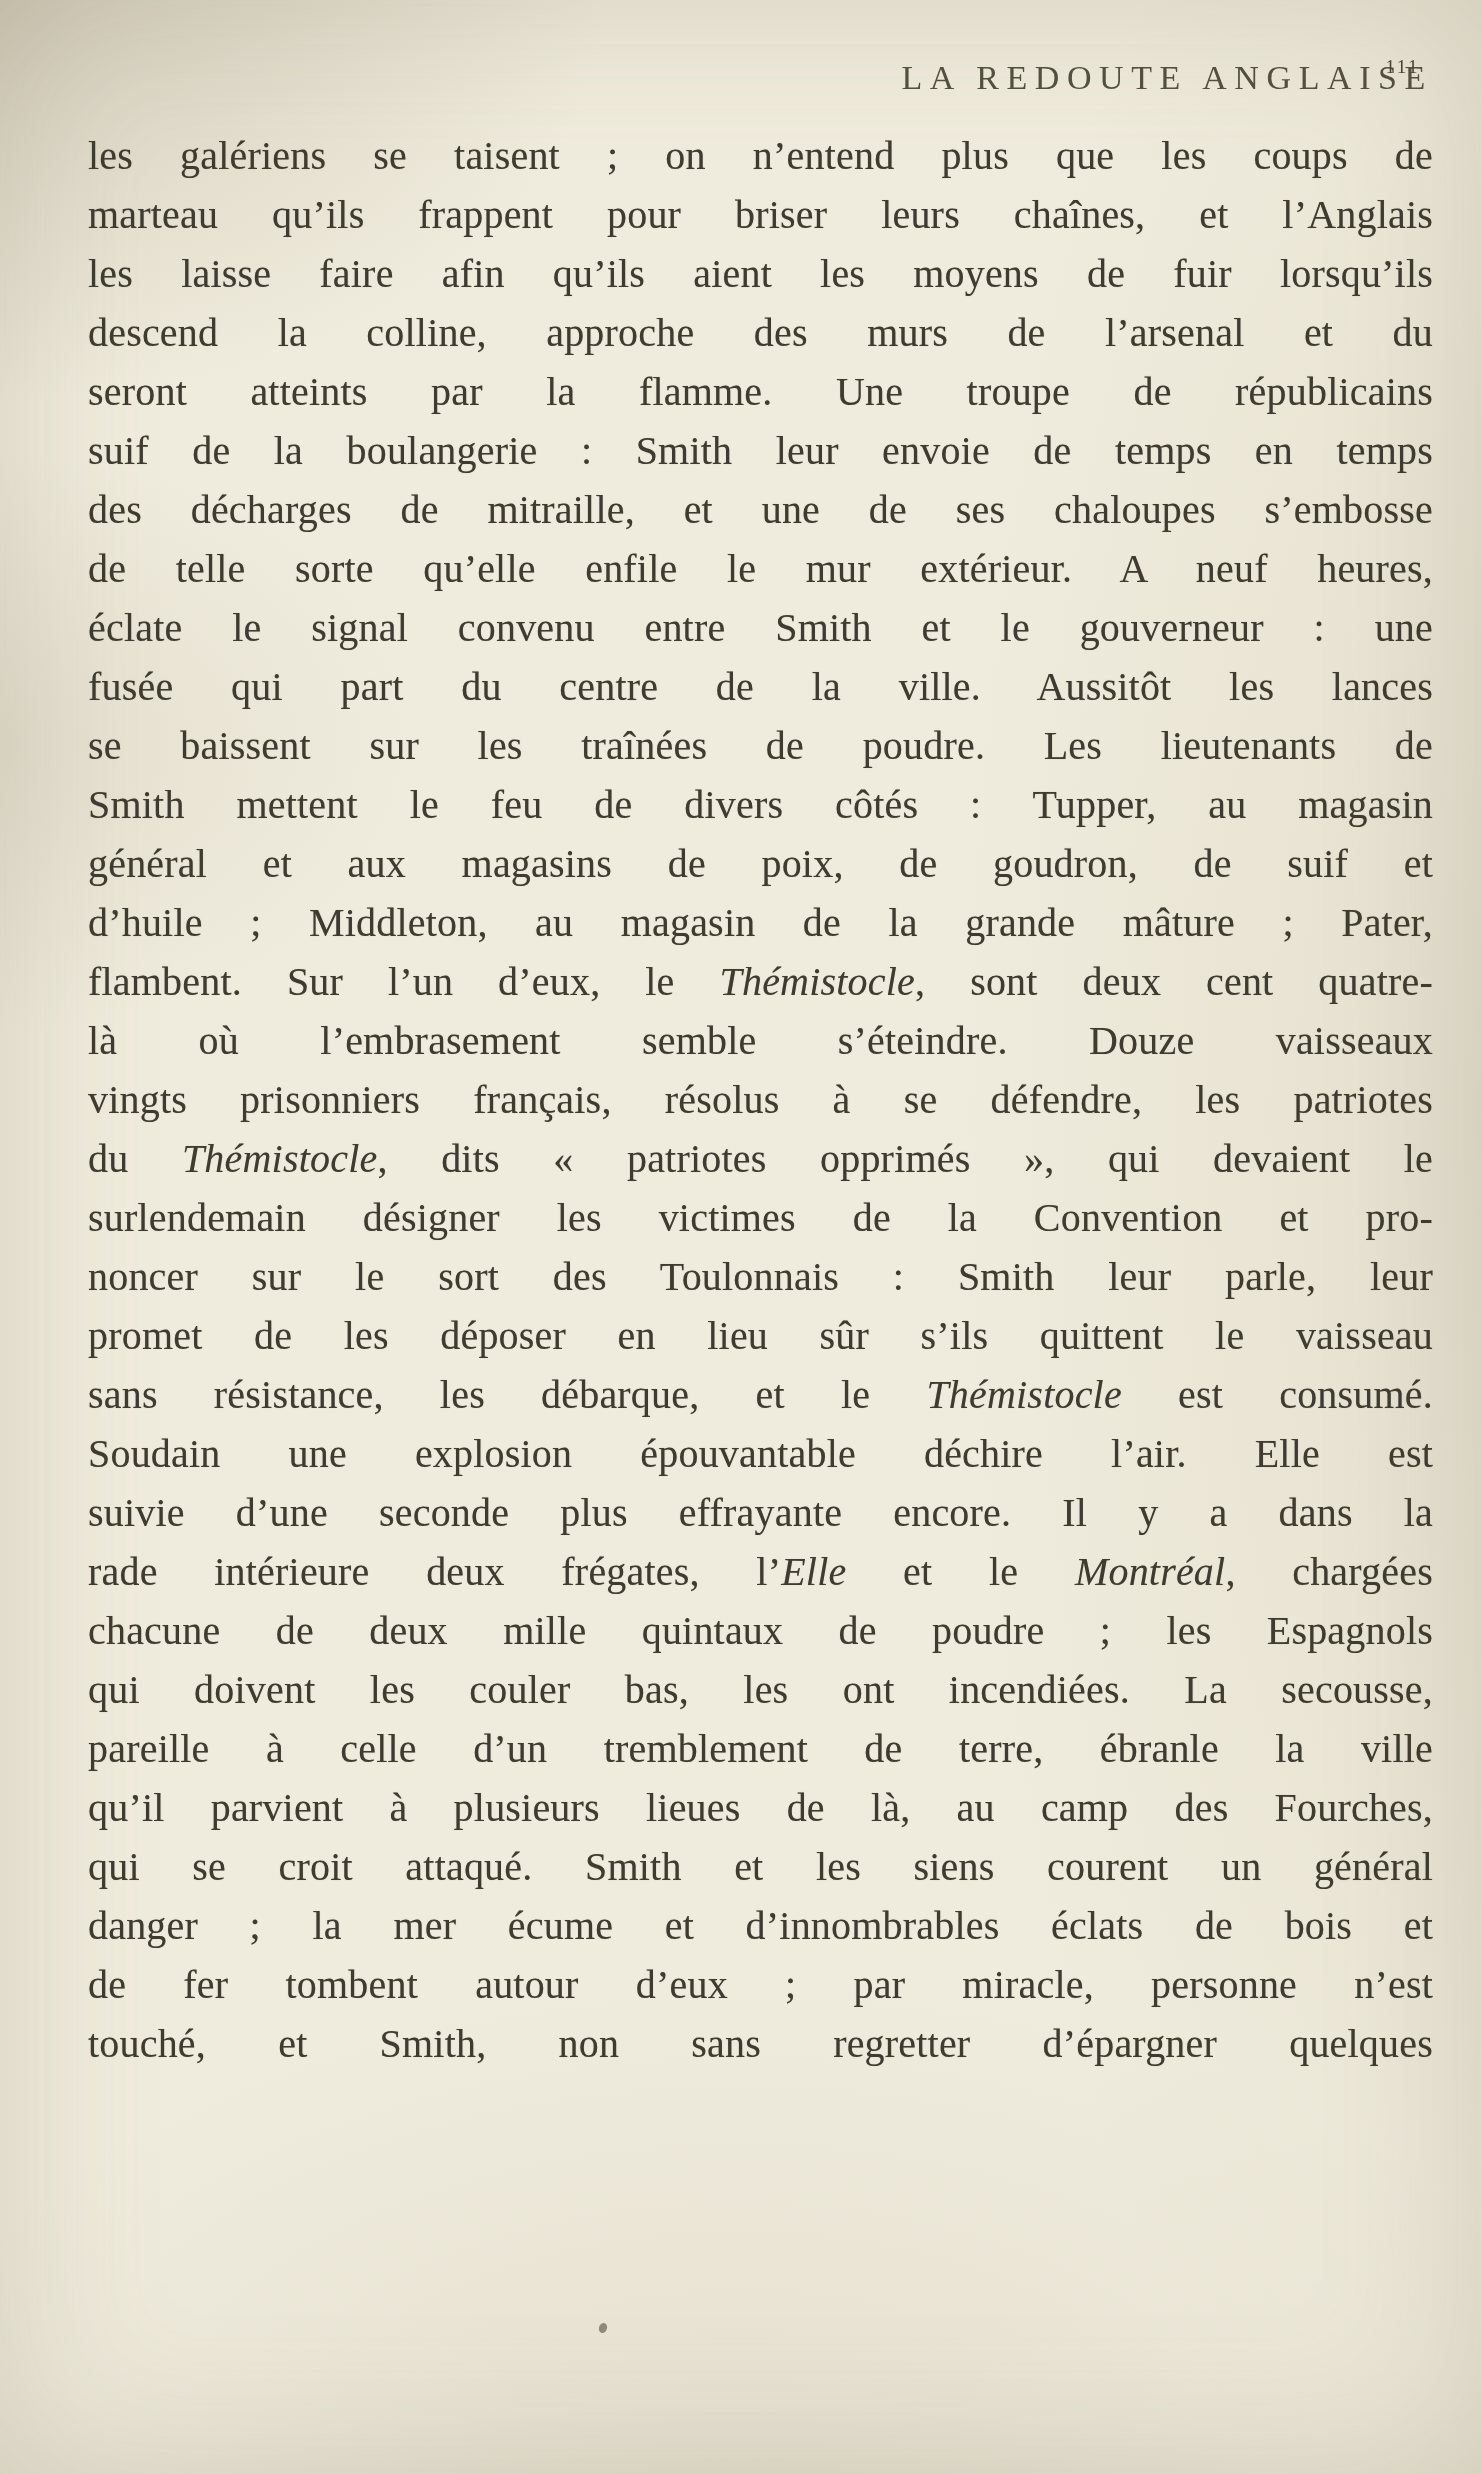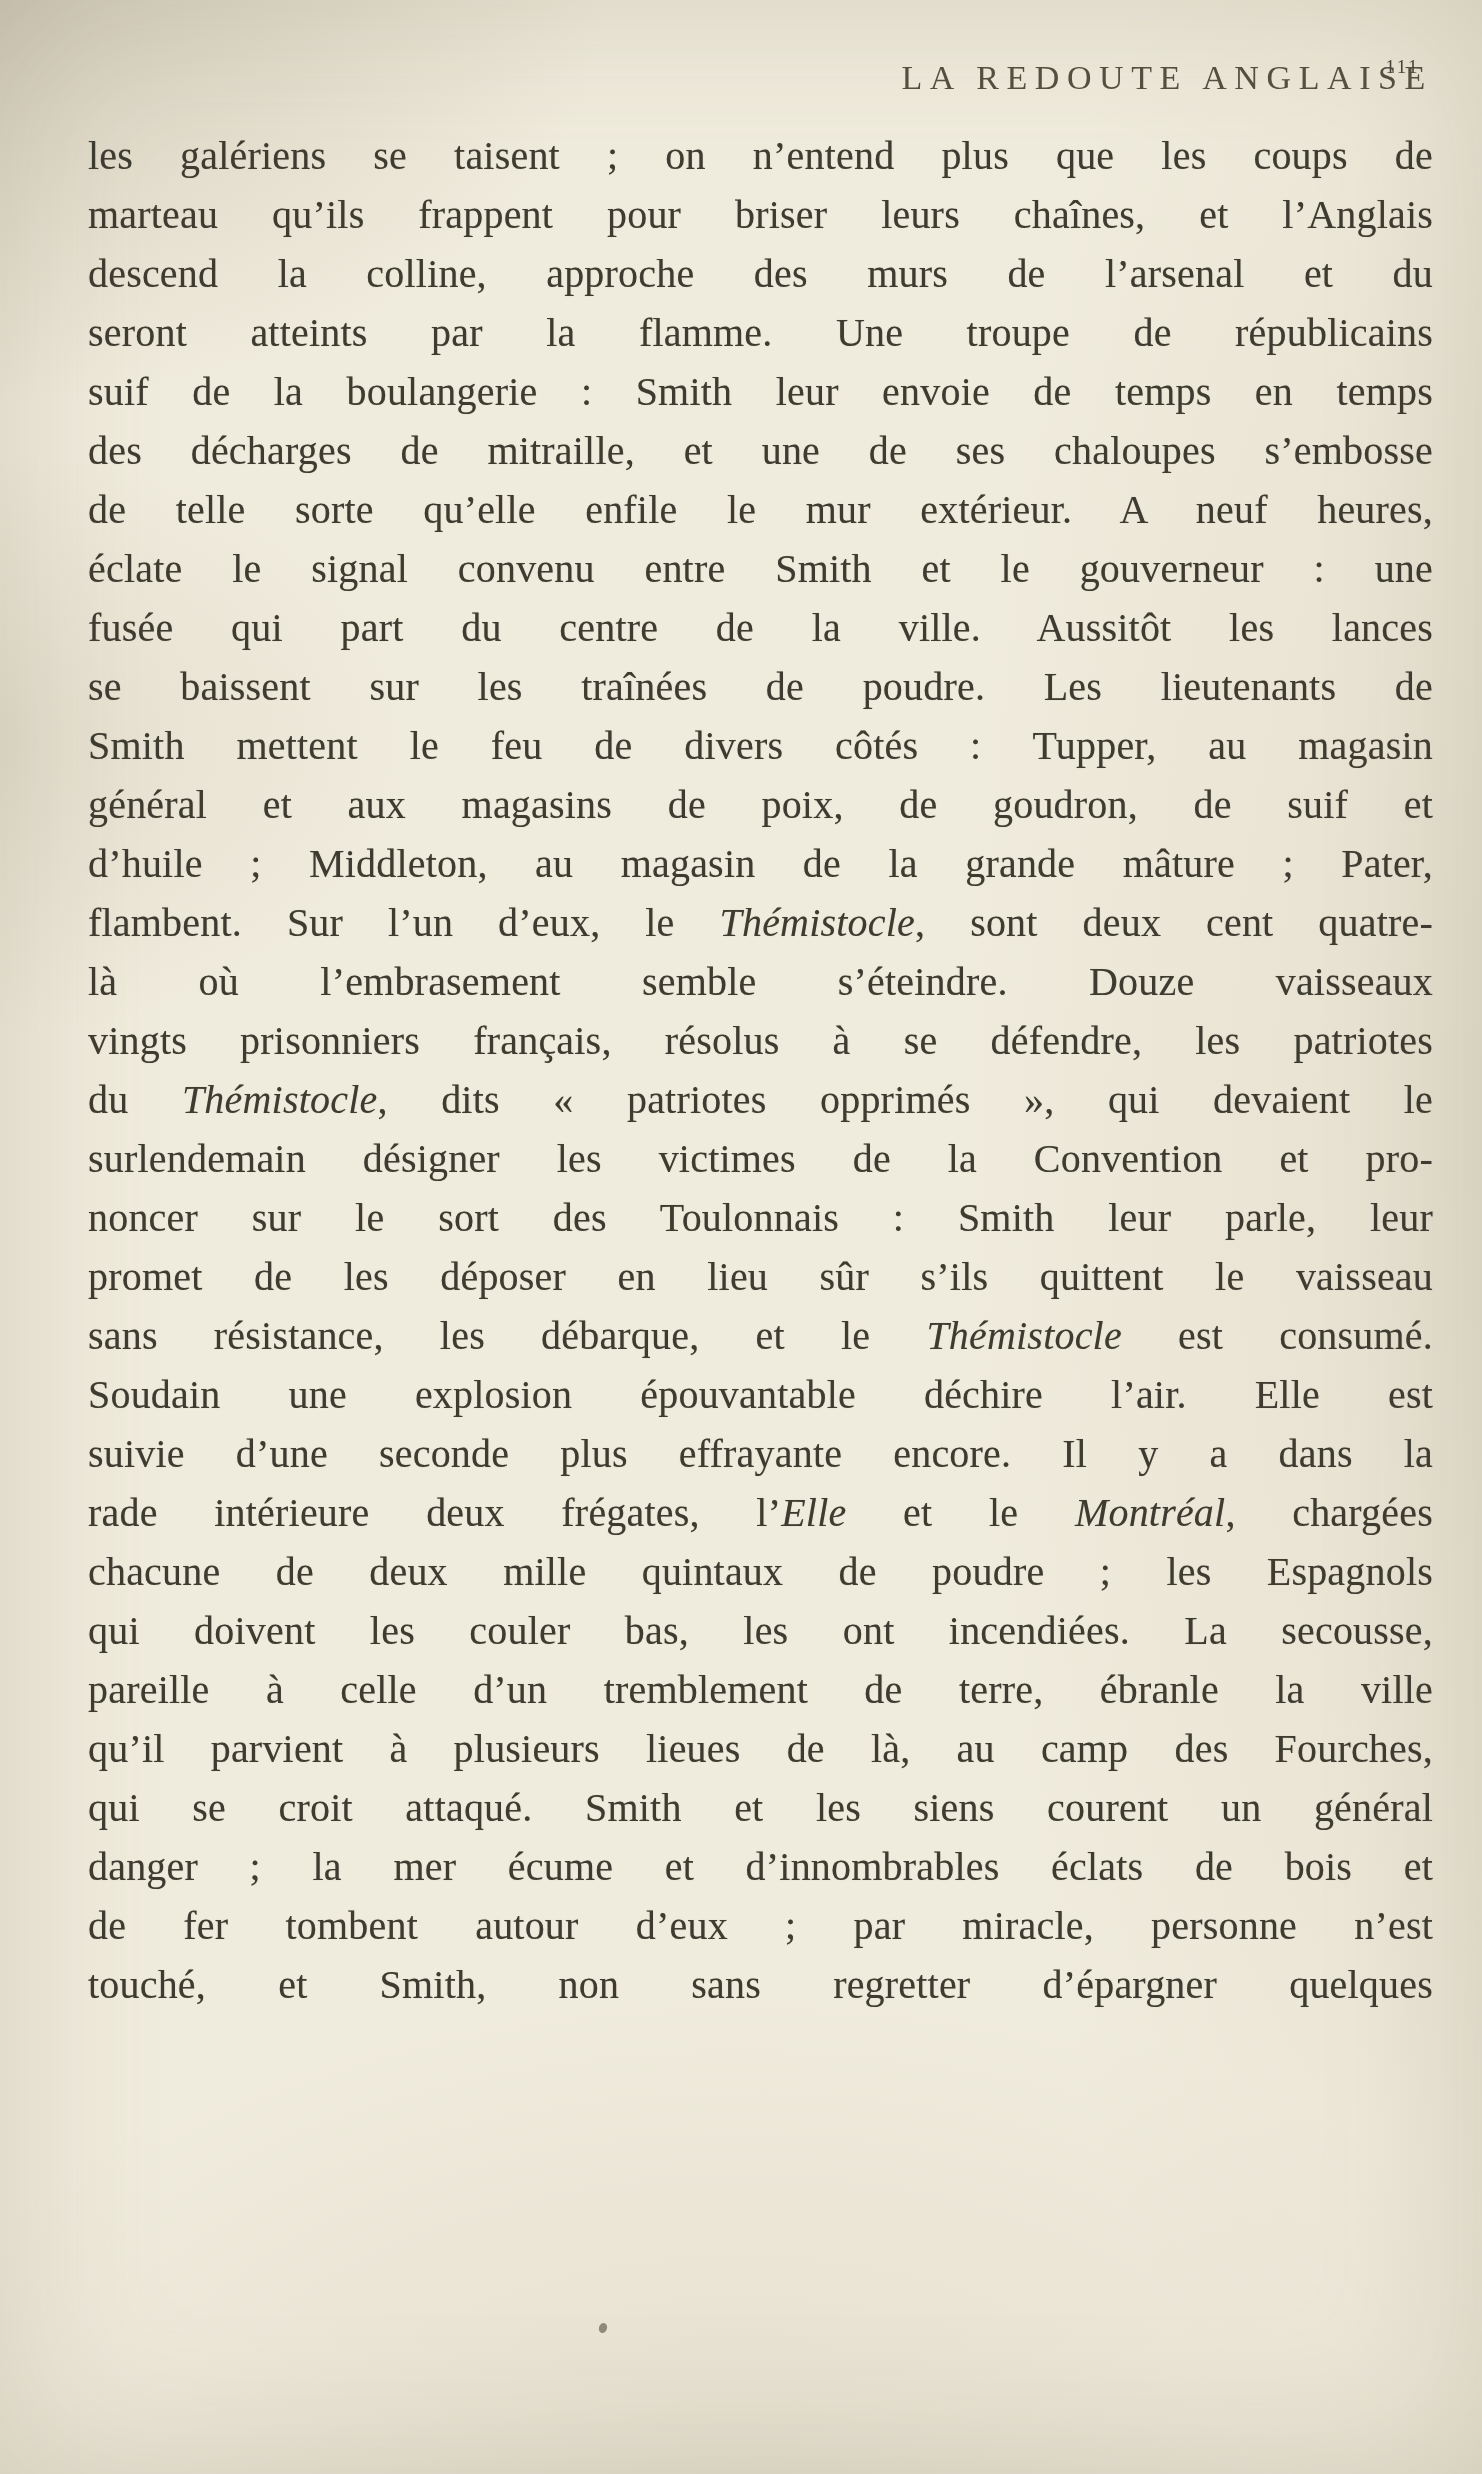--- a/index.html
+++ b/index.html
@@ -83,20 +83,21 @@
 <div class="scan-page">
 
   <header class="page-header">
     <span class="running-title">LA REDOUTE ANGLAISE</span>
     <span class="page-number">111</span>
   </header>
 
   <main class="body-text">
       <div class="text-line">les galériens se taisent ; on n’entend plus que les coups de</div>
       <div class="text-line">marteau qu’ils frappent pour briser leurs chaînes, et l’Anglais</div>
+      <div class="text-line">les laisse faire afin qu’ils aient les moyens de fuir lorsqu’ils</div>
       <div class="text-line">descend la colline, approche des murs de l’arsenal et du</div>
       <div class="text-line">seront atteints par la flamme. Une troupe de républicains</div>
       <div class="text-line">suif de la boulangerie : Smith leur envoie de temps en temps</div>
       <div class="text-line">des décharges de mitraille, et une de ses chaloupes s’embosse</div>
       <div class="text-line">de telle sorte qu’elle enfile le mur extérieur. A neuf heures,</div>
       <div class="text-line">éclate le signal convenu entre Smith et le gouverneur : une</div>
       <div class="text-line">fusée qui part du centre de la ville. Aussitôt les lances</div>
       <div class="text-line">se baissent sur les traînées de poudre. Les lieutenants de</div>
       <div class="text-line">Smith mettent le feu de divers côtés : Tupper, au magasin</div>
       <div class="text-line">général et aux magasins de poix, de goudron, de suif et</div>

